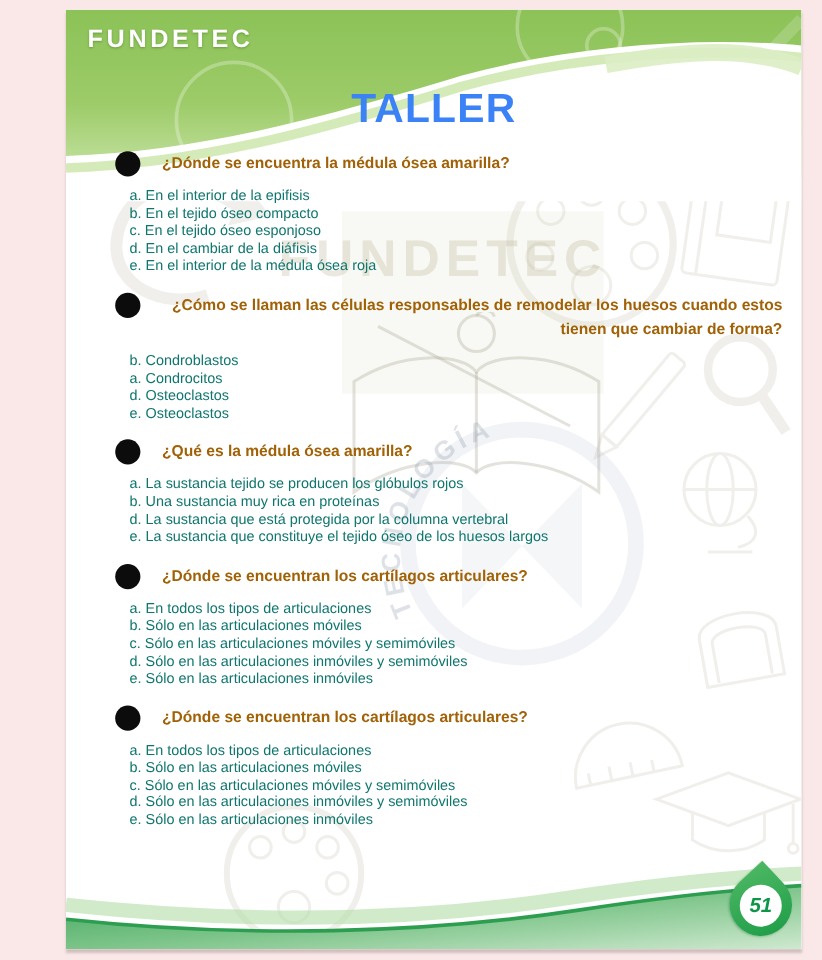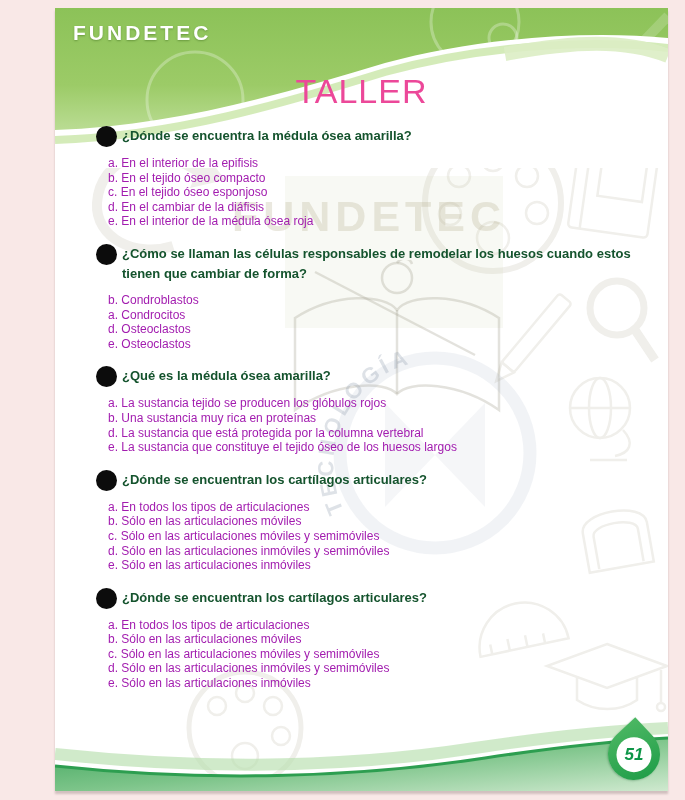--- a/index.html
+++ b/index.html
@@ -25,51 +25,51 @@
   .brand {
     position:absolute; left:18px; top:13px;
     font-size:21px; font-weight:800; letter-spacing:3px;
     color:#ffffff;
     text-shadow:0 1px 2px rgba(55,100,25,0.45);
     z-index:3;
   }
   .title {
     position:absolute; top:64px; left:0; width:100%;
     margin:0; text-align:center;
-    font-size:34px; font-weight:400; letter-spacing:1px;
-    color:#ec4899;
+    font-size:34px; font-weight:700; letter-spacing:1px;
+    color:#3b82f6;
     z-index:3;
   }
   .wm-brand {
     position:absolute; left:177px; top:184px;
     font-size:43px; font-weight:800; letter-spacing:5px;
     color:rgba(186,178,148,0.30);
     z-index:0;
   }
   .wm-block {
     position:absolute; left:230px; top:168px; width:218px; height:152px;
     background:rgba(205,210,180,0.14);
     z-index:0;
   }
   .content {
     position:absolute; left:41px; top:118px; right:16px;
     z-index:2;
   }
   .question { margin-bottom:15px; }
   .q-head {
-    display:flex; align-items:flex-start; gap:5px;
-    font-size:13px; font-weight:700; line-height:20px; color:#14532d;
+    display:flex; align-items:flex-start; gap:18px;
+    font-size:13px; font-weight:700; line-height:20px; color:#a16207;text-align:right;
   }
   .q-bullet {
     flex:0 0 21px; width:21px; height:21px; margin-top:0px;
     border-radius:50%; background:#0c0c0c;
   }
   .options {
     list-style:none; margin:9px 0 0 0; padding:0 0 0 12px;
-    font-size:12px; line-height:14.6px; color:#a21caf;
+    font-size:12px; line-height:14.6px; color:#0f766e;
   }
   .leaf-badge {
     position:absolute; right:8px; bottom:11px;
     width:52px; height:52px; z-index:5;
   }
   .leaf {
     width:52px; height:52px;
     background:linear-gradient(110deg,#4cb763,#1d9c47);
     border-radius:0 50% 50% 50%;
     transform:rotate(47deg);

